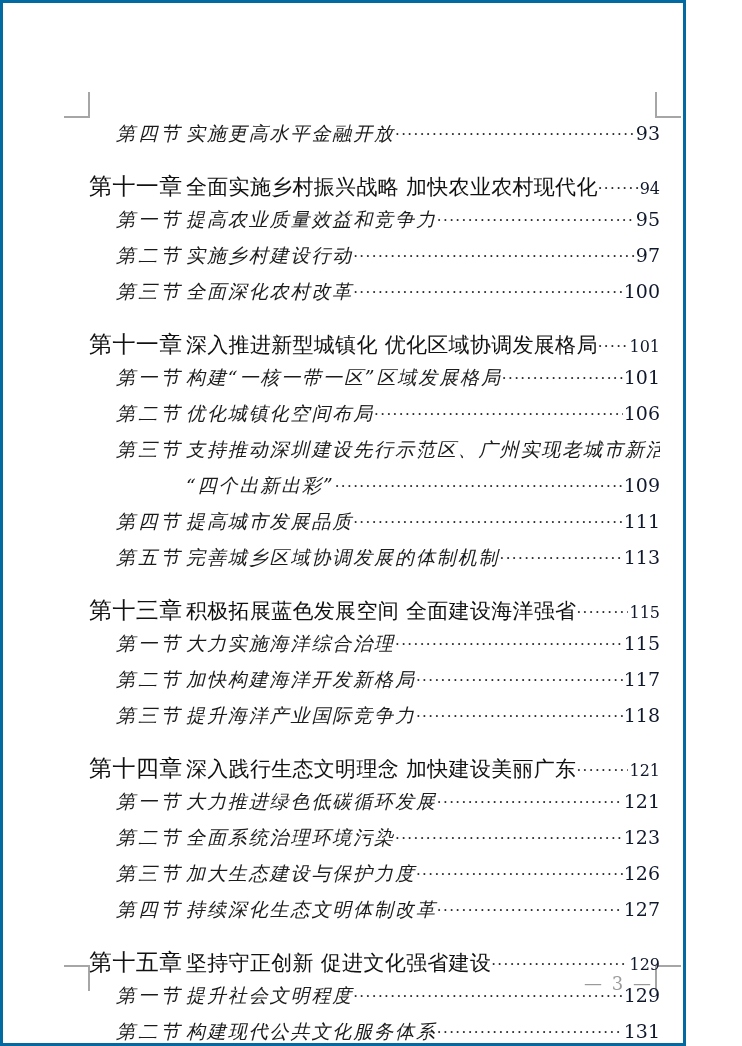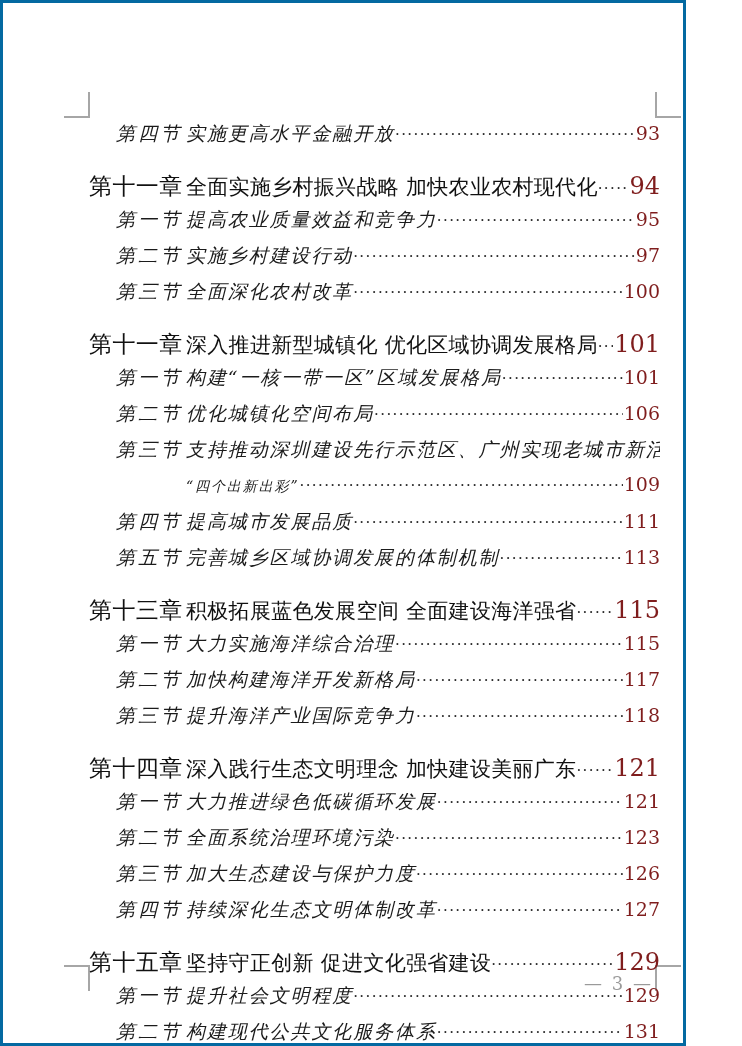--- a/index.html
+++ b/index.html
@@ -109,21 +109,21 @@
     font-size: 15px;
     color: #2b2b2b;
     white-space: nowrap;
   }
 
   .pg {
     flex: none;
     text-align: right;
     font-family: "DejaVu Serif", "Liberation Serif", serif;
     font-size: 19px;
-    color: #7f1d1d;
+    color: #0f172a;
     padding-left: 1px;
   }
 
   
   .row-chapter {
     padding-left: 86px;
     padding-right: 85px;
     margin-top: 14px;
   }
   .row-chapter .lbl {
@@ -132,21 +132,21 @@
     letter-spacing: 0.4px;
     color: #111;
     width: 97px;
   }
   .row-chapter .ttl {
     font-family: "DejaVu Serif", "Liberation Serif", serif;
     font-size: 21px;
     letter-spacing: 0.3px;
     color: #111;
   }
-  .row-chapter .pg { font-size: 24px; }
+  .row-chapter .pg { font-size: 16px; }
 
   
   .row-section {
     padding-left: 113px;
     padding-right: 85px;
   }
   .row-section .lbl {
     font-family: "DejaVu Serif", "Liberation Serif", serif;
     font-size: 19px;
     letter-spacing: 3.2px;
@@ -162,21 +162,21 @@
     color: #1b1b1b;
   }
 
   
   .row-cont {
     padding-left: 183px;
     padding-right: 85px;
   }
   .row-cont .ttl {
     font-family: "DejaVu Serif", "Liberation Serif", serif;
-    font-size: 14px;
+    font-size: 19px;
     letter-spacing: 1.9px;
     font-style: italic;
     color: #1b1b1b;
   }
   .row-noleader .leader::before { content: ""; }
 
   
   #footer {
     position: absolute;
     left: 0;

